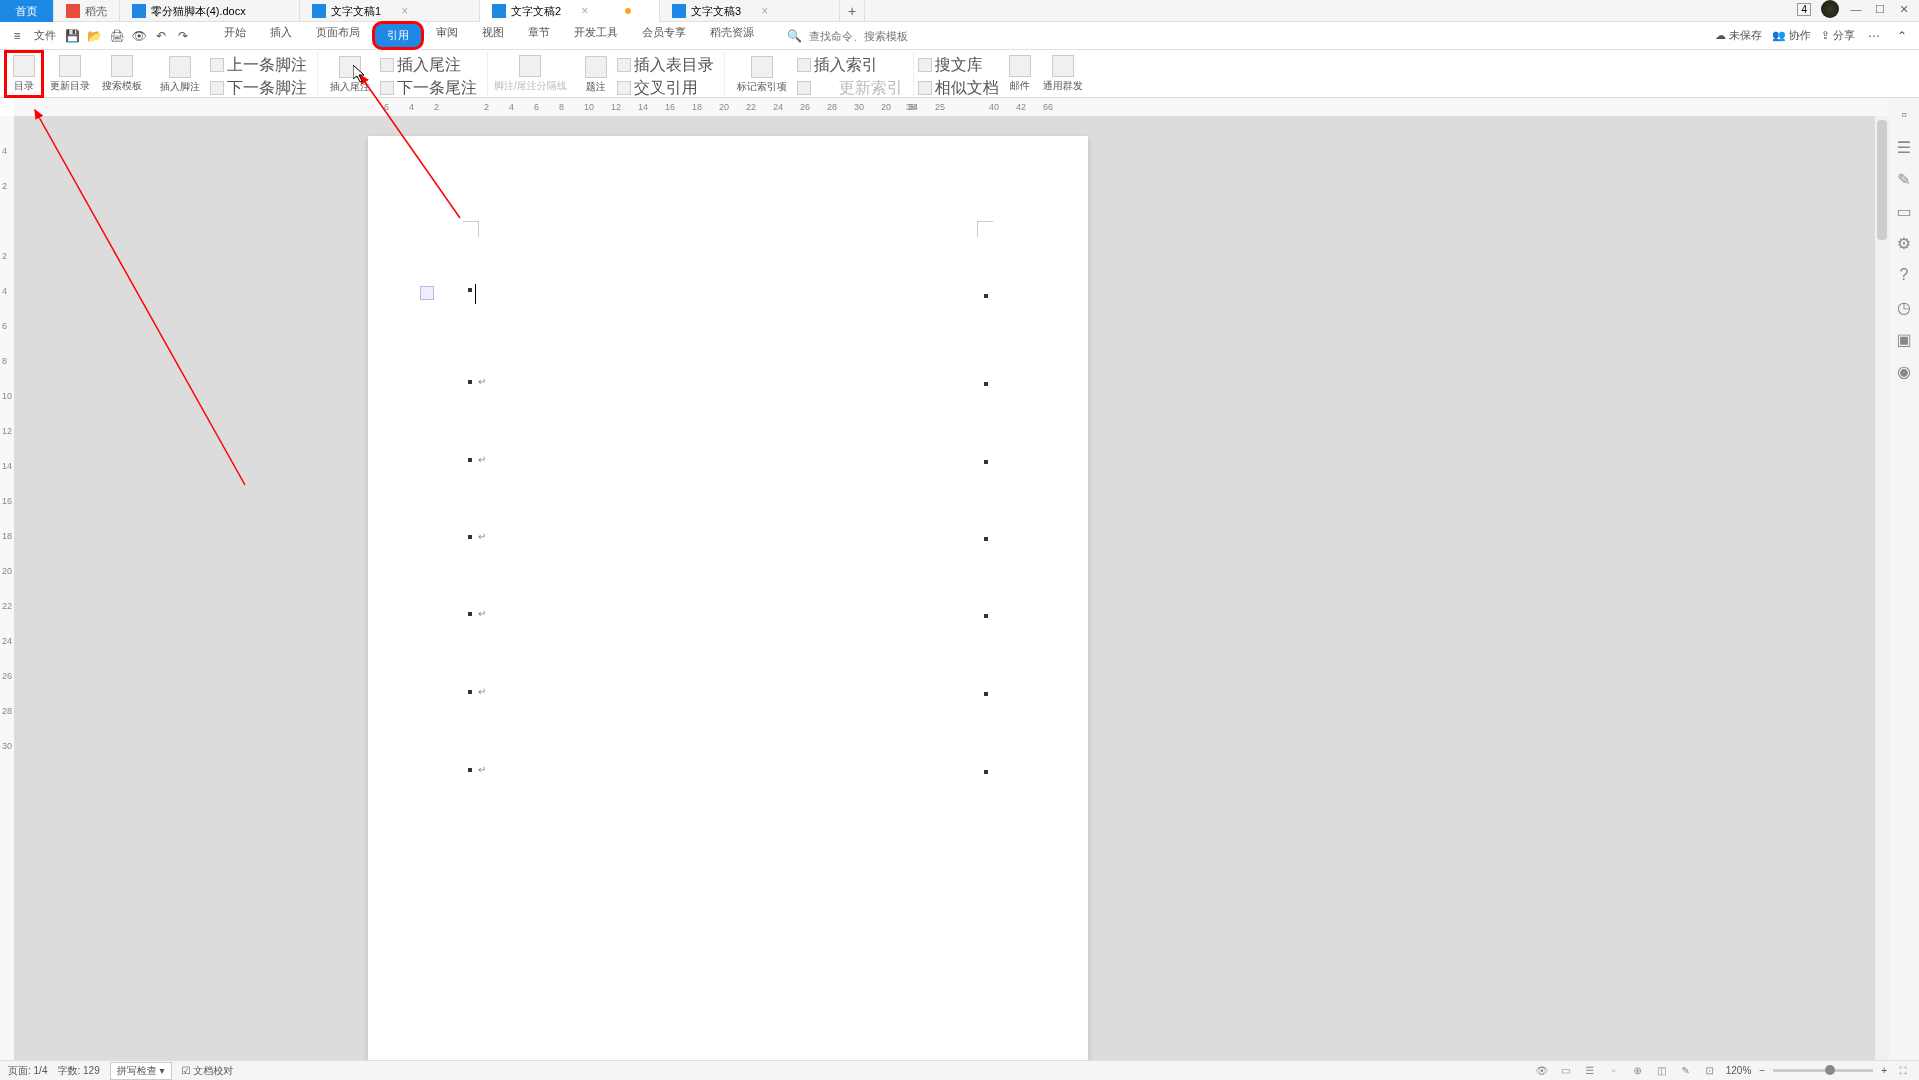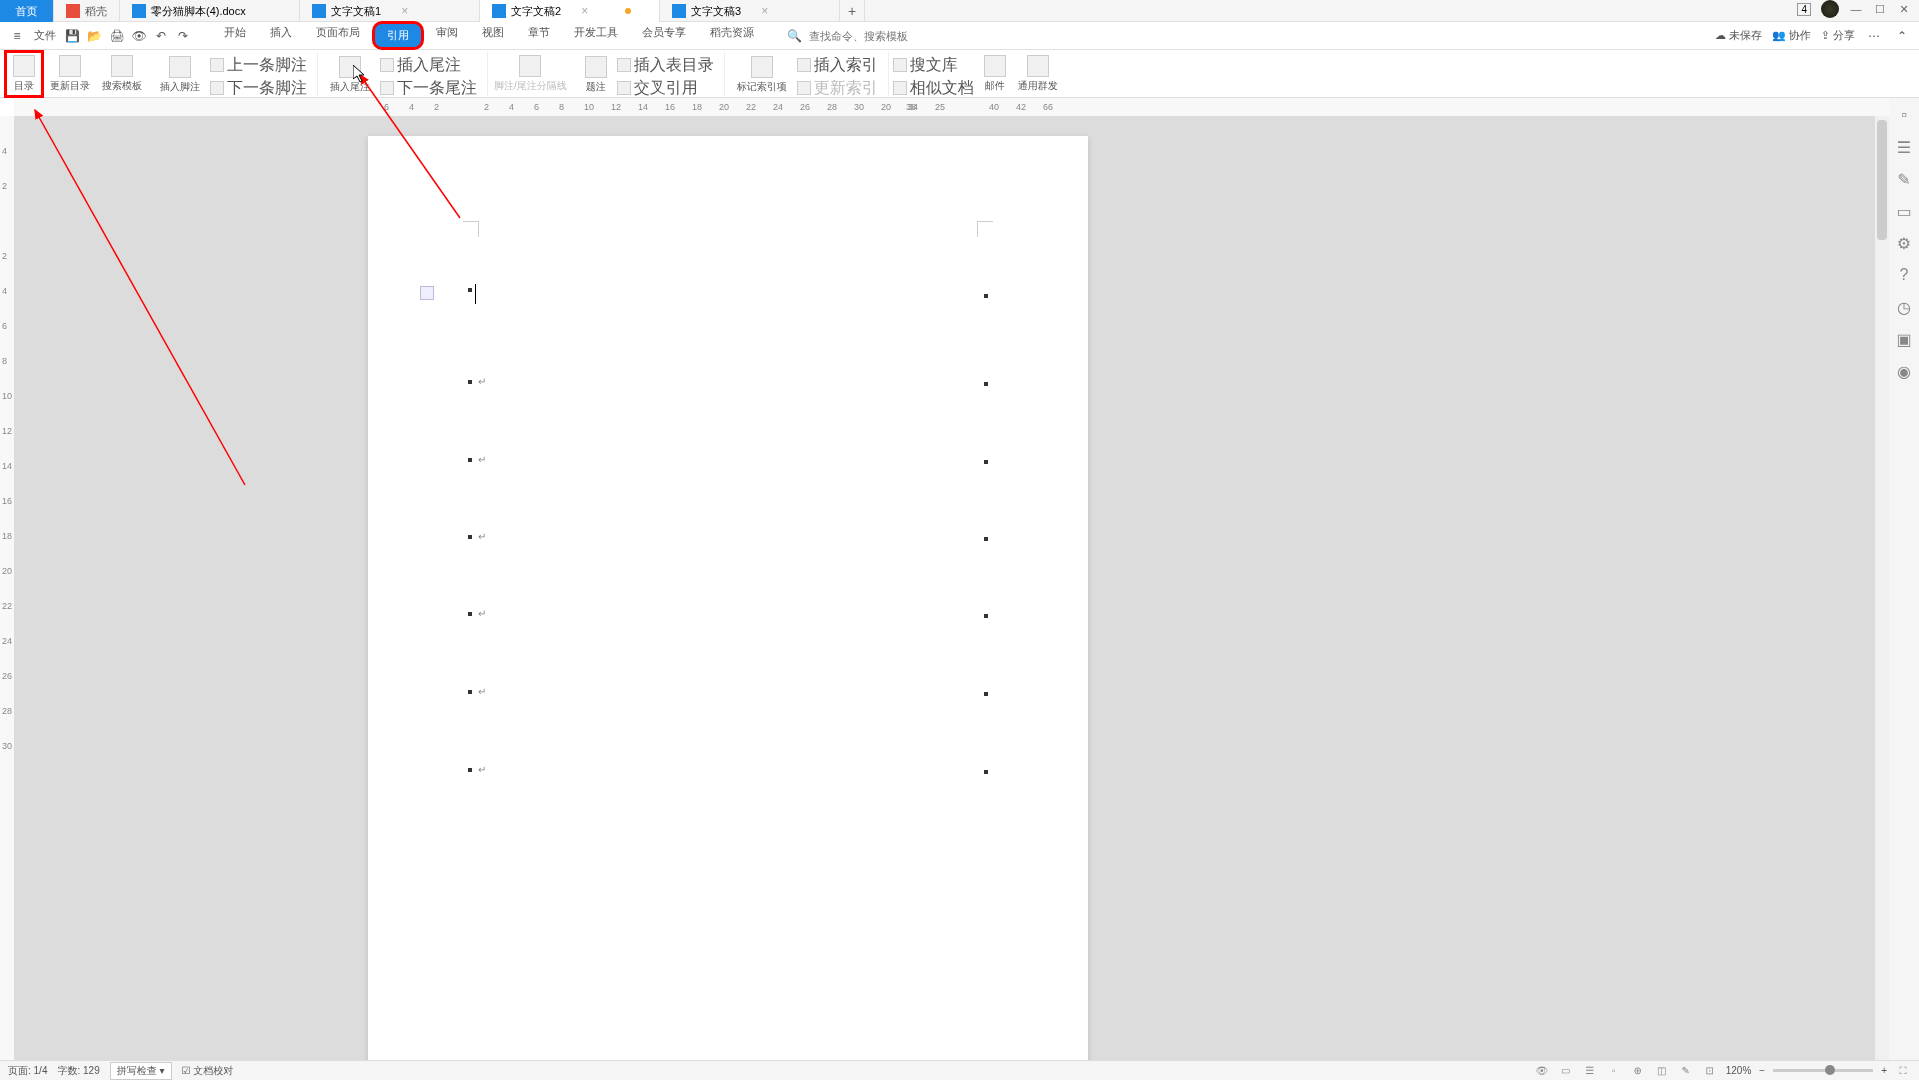--- a/index.html
+++ b/index.html
@@ -37,21 +37,21 @@
 
 .ribbon { height: 48px; background: #fff; display: flex; align-items: center; padding: 0 4px; border-bottom: 1px solid #ddd; }
 .ribbon-group { display: flex; align-items: flex-start; height: 44px; padding: 2px 6px; border-right: 1px solid #eee; }
 .ribbon-btn-lg { display: flex; flex-direction: column; align-items: center; justify-content: center; padding: 2px 6px; cursor: pointer; }
 .ribbon-btn-lg .icon { width: 22px; height: 22px; background: #f0f0f0; border: 1px solid #ccc; margin-bottom: 2px; }
 .ribbon-btn-lg .label { font-size: 10px; color: #555; white-space: nowrap; }
 .ribbon-btn-lg.highlighted { border: 3px solid #ff0000; }
 .ribbon-col { display: flex; flex-direction: column; justify-content: space-around; height: 40px; }
 .ribbon-btn-sm { display: flex; align-items: center; font-size: 16px; color: #555; padding: 1px 4px; cursor: pointer; white-space: nowrap; }
 .ribbon-btn-sm .icon { width: 14px; height: 14px; background: #f0f0f0; border: 1px solid #ccc; margin-right: 3px; }
-.ribbon-btn-sm.disabled { color: #bbb; }
+.ribbon-btn-sm.disabled { color: #bbb; gap: 25px; }
 
 
 .ruler-h { height: 18px; background: #f8f8f8; display: flex; align-items: center; position: relative; margin-left: 14px; font-size: 9px; color: #888; }
 .ruler-h .tick { position: absolute; }
 .ruler-v { width: 14px; background: #f8f8f8; position: absolute; left: 0; top: 116px; bottom: 20px; font-size: 9px; color: #888; }
 .ruler-v .tick { position: absolute; left: 2px; }
 
 
 .editor-wrap { position: absolute; top: 116px; left: 14px; right: 30px; bottom: 20px; background: #dcdcdc; overflow: hidden; }
 .page { position: absolute; left: 354px; top: 20px; width: 720px; height: 960px; background: #fff; box-shadow: 0 2px 6px rgba(0,0,0,0.15); }

